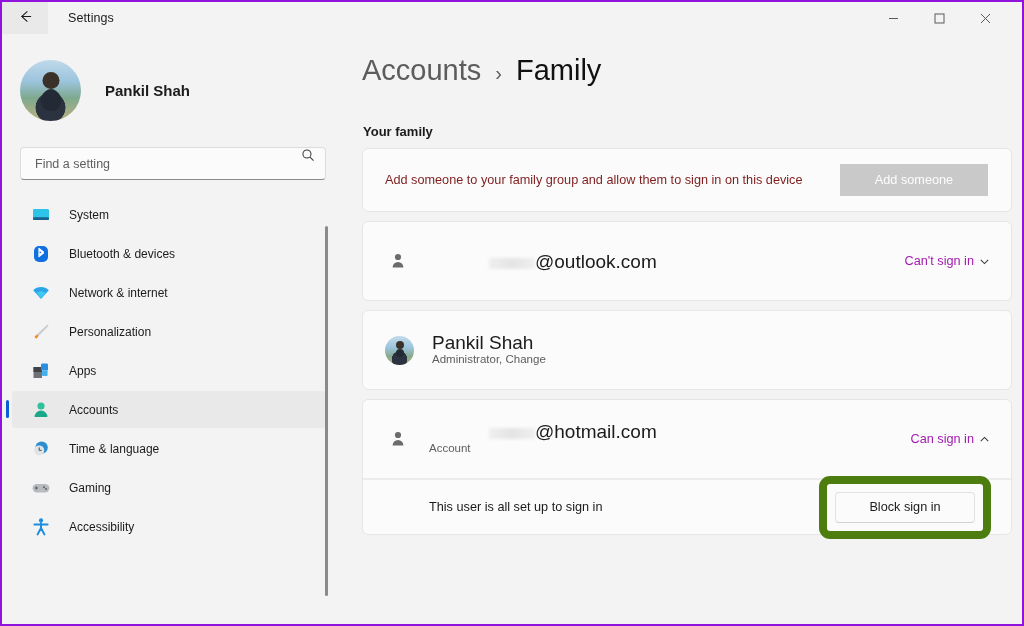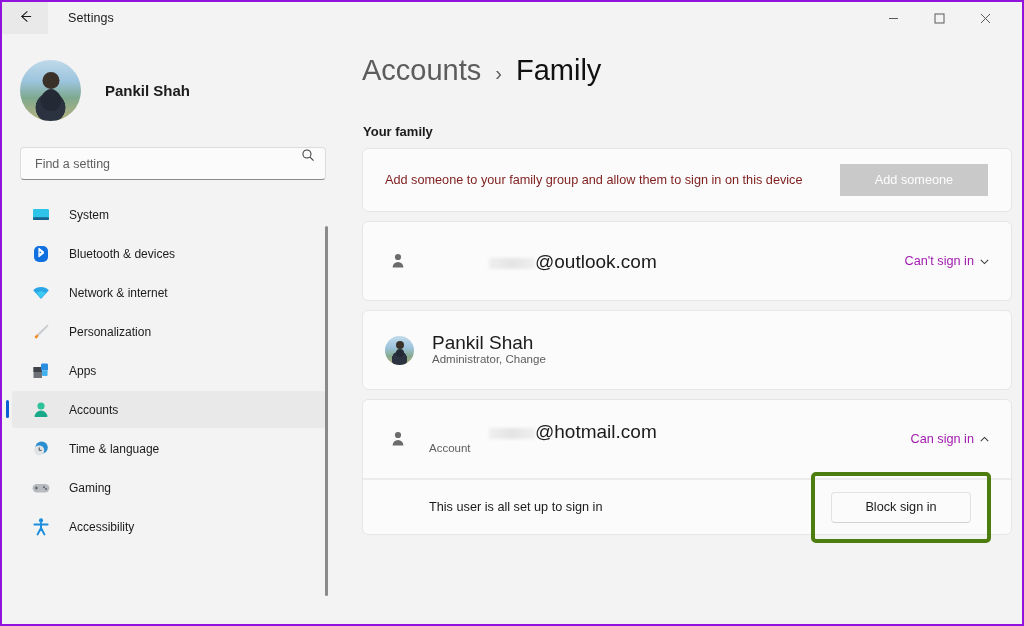--- a/index.html
+++ b/index.html
@@ -221,23 +221,23 @@
   .opt-btn {
     height: 31px; padding: 0 16px;
     background: #fbfbfb; border: 1px solid #e2e2e2;
     border-bottom-color: #d2d2d2;
     border-radius: 4px;
     font-family: inherit; font-size: 12.7px; color: #1b1b1b;
     cursor: pointer;
   }
 
   #highlight-box {
-    border: 4px solid #4d7c0f;
-    border-radius: 5px;
-    padding: 16px;
+    border: 8px solid #4d7c0f;
+    border-radius: 11px;
+    padding: 8px;
     display: inline-block;
     line-height: 0;
   }
   #block-btn { width: 140px; }
 </style>
 </head>
 <body>
 
 <div id="frame">
 

